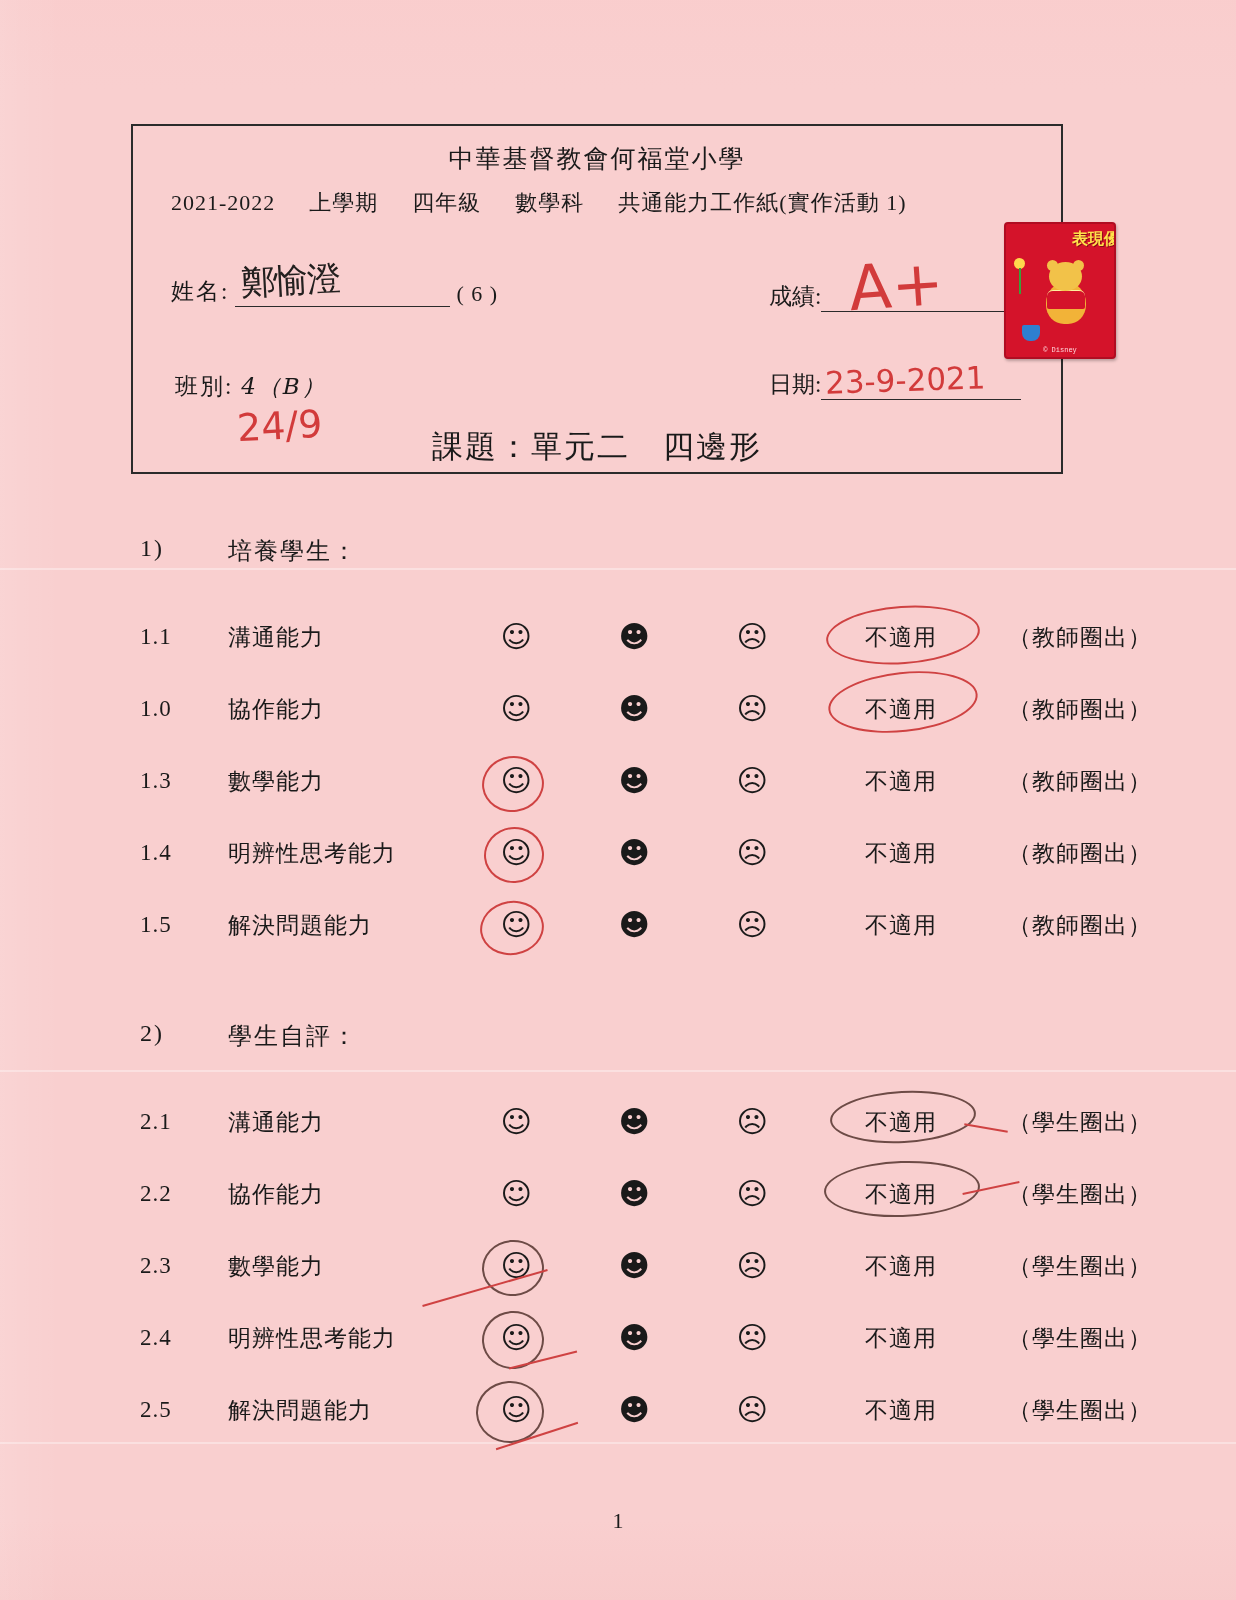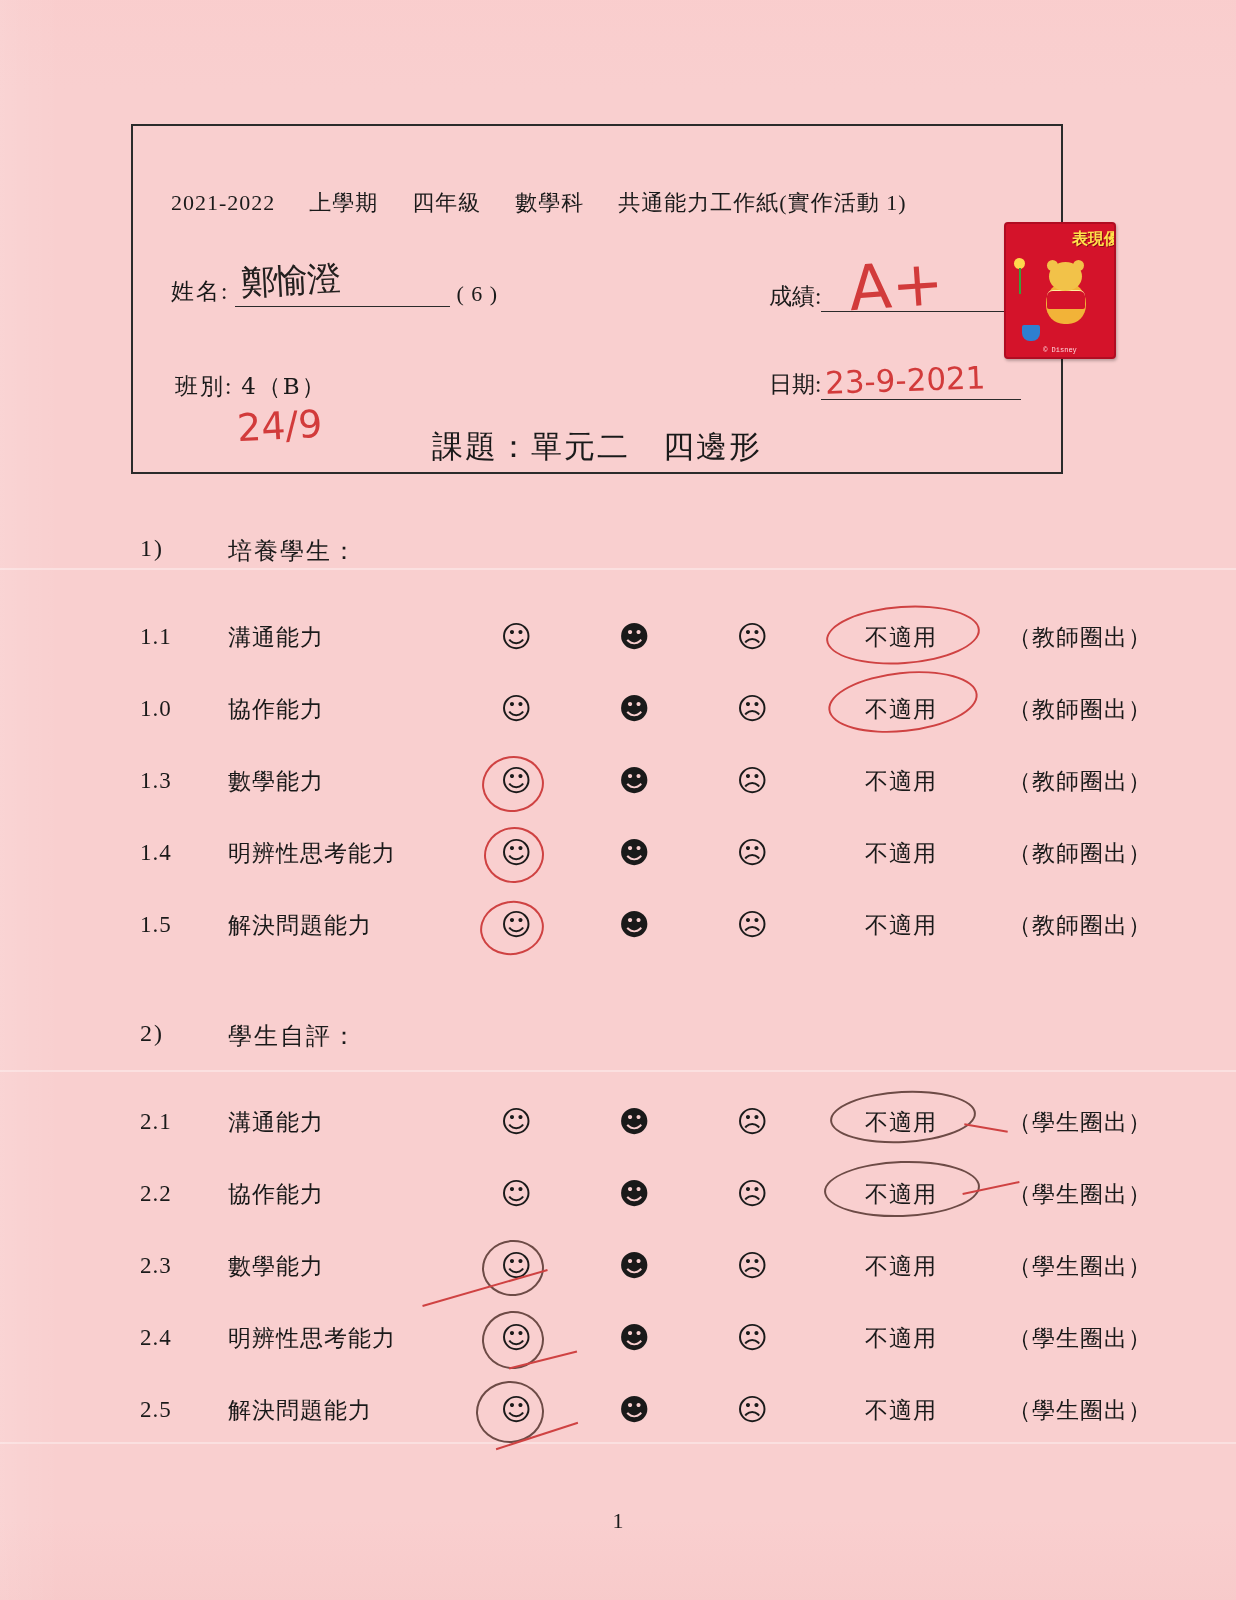--- a/index.html
+++ b/index.html
@@ -98,21 +98,21 @@
   }
   .name-num { font-size: 22px; letter-spacing: 1px; }
 
   .class-row {
     position: absolute;
     top: 245px;
     left: 42px;
     font-size: 23px;
     letter-spacing: 2px;
   }
-  .class-value { font-family: "DejaVu Serif", serif; }
+  .class-value { font-family: "DejaVu Serif", serif; font-style: italic; }
 
   .score-row {
     position: absolute;
     top: 155px;
     left: 636px;
     font-size: 23px;
     display: flex;
     align-items: flex-end;
   }
   .score-blank {
@@ -358,20 +358,21 @@
 </head>
 <body>
 
 <div class="paper-shade"></div>
 <div class="fold f1"></div>
 <div class="fold f2"></div>
 <div class="fold f3"></div>
 
 <div class="header-box">
 
+  <div class="school-title">中華基督教會何福堂小學</div>
 
   <div class="line-info">
     <span class="seg">2021-2022</span>
     <span class="seg">上學期</span>
     <span class="seg">四年級</span>
     <span class="seg">數學科</span>
     <span class="seg last">共通能力工作紙(實作活動 1)</span>
   </div>
 
   <div class="name-row">

